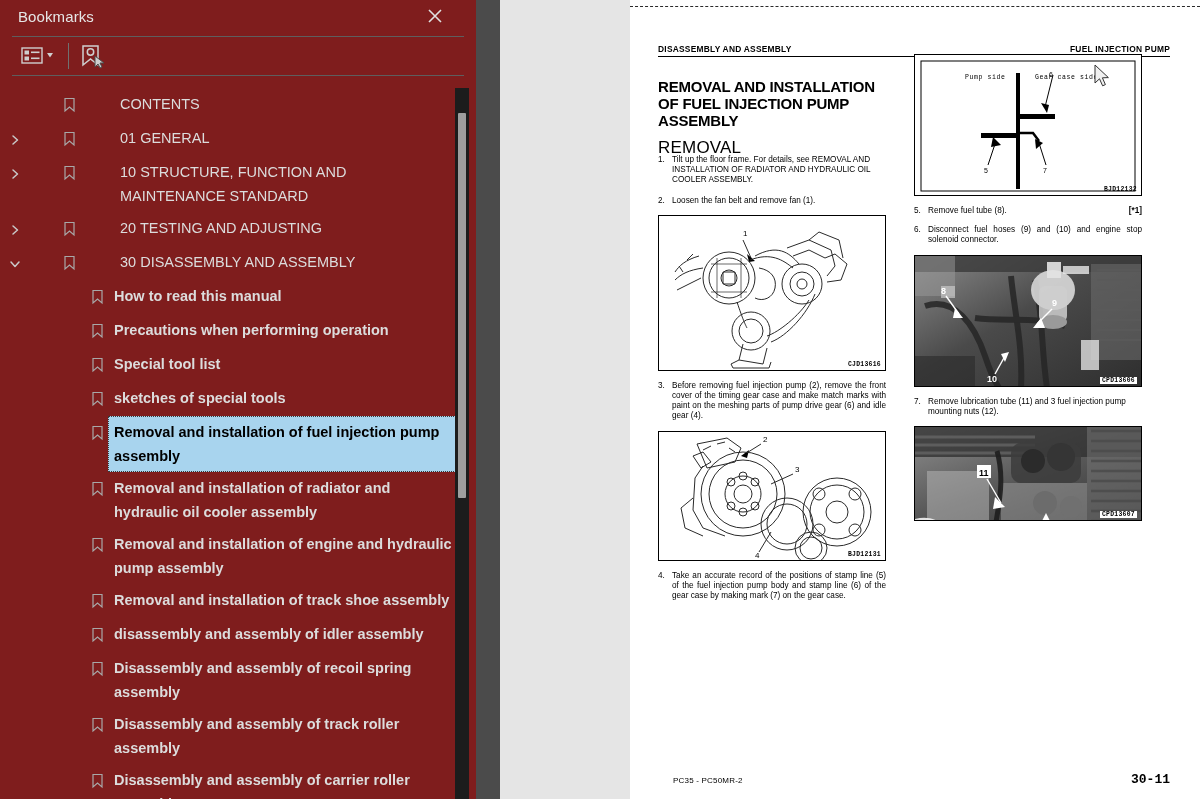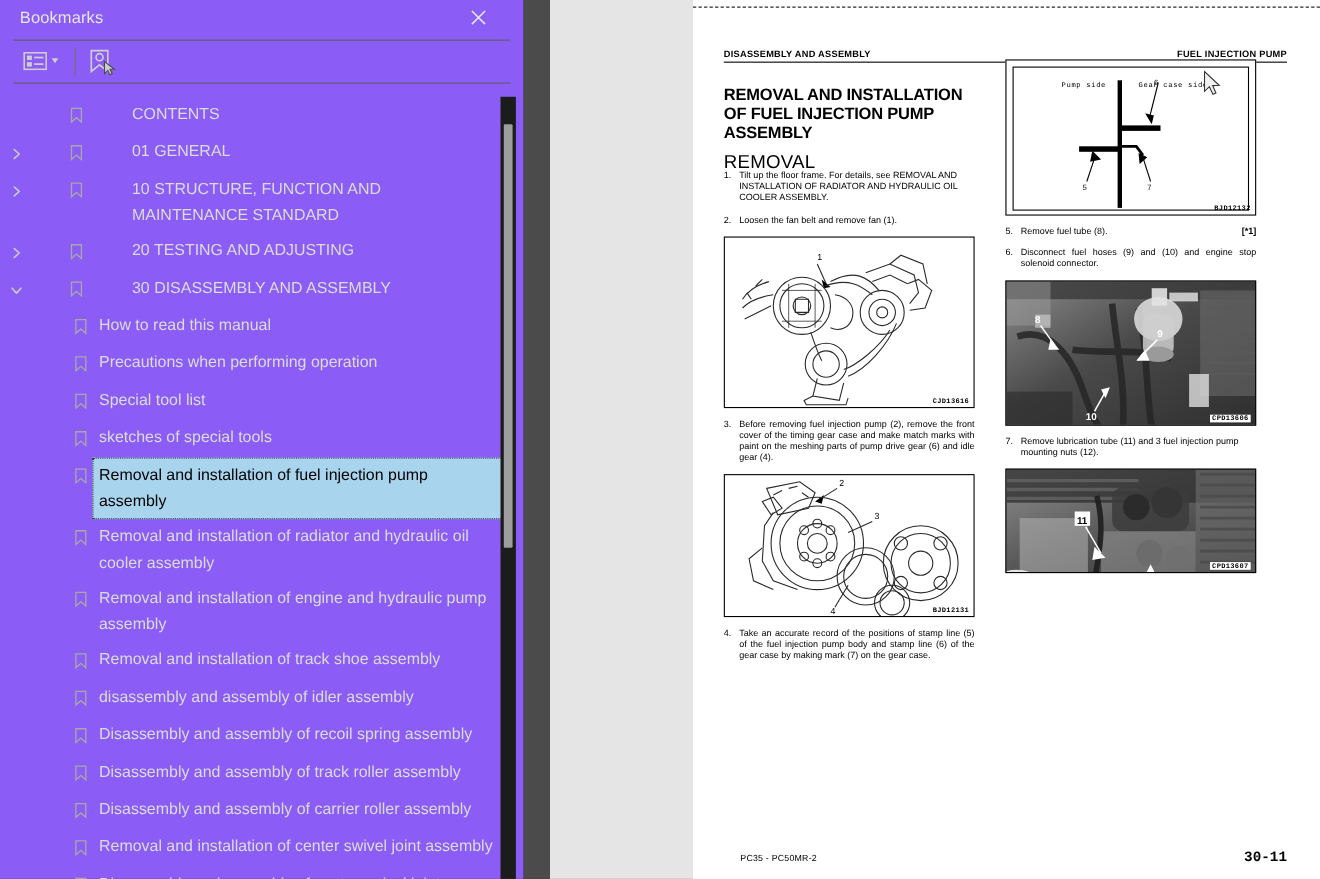--- a/index.html
+++ b/index.html
@@ -7,21 +7,21 @@
     width: 1200px; height: 799px;
     overflow: hidden;
     background: #262626;
     font-family: "Liberation Sans", sans-serif;
   }
   #app { position: relative; width: 1200px; height: 799px; background: #262626; }
 
   
   #bm-panel {
     position: absolute; left: 0; top: 0; width: 476px; height: 799px;
-    background: #8b5cf6;
+    background: #7f1d1d;
   }
   #bm-header {
     position: relative; height: 37px;
     border-bottom: 1px solid #5e5e5e;
     margin: 0 12px 0 12px;
   }
   #bm-title {
     position: absolute; left: 6px; top: 8px;
     color: #e6e6e6; font-size: 15px; letter-spacing: .1px;
   }
@@ -68,21 +68,21 @@
     display: flex; align-items: center; justify-content: center;
   }
   .bm-icon svg { display: block; }
   .bm-label {
     flex: 1 1 auto;
     color: #dcdcdc; font-size: 14.5px; line-height: 24px;
     padding: 4px 6px 4px 6px;
     white-space: normal;
   }
   .lvl0 { padding-left: 6px; gap: 34px; }
-  .lvl1 { padding-left: 44px; }
+  .lvl1 { padding-left: 68px; font-weight: bold; }
 
   .bm-row.selected .bm-label {
     background: #a8d4ee;
     color: #000;
     outline: 1px dotted #3a3a3a;
     outline-offset: -1px;
   }
 
   
   #bm-sb-track {

